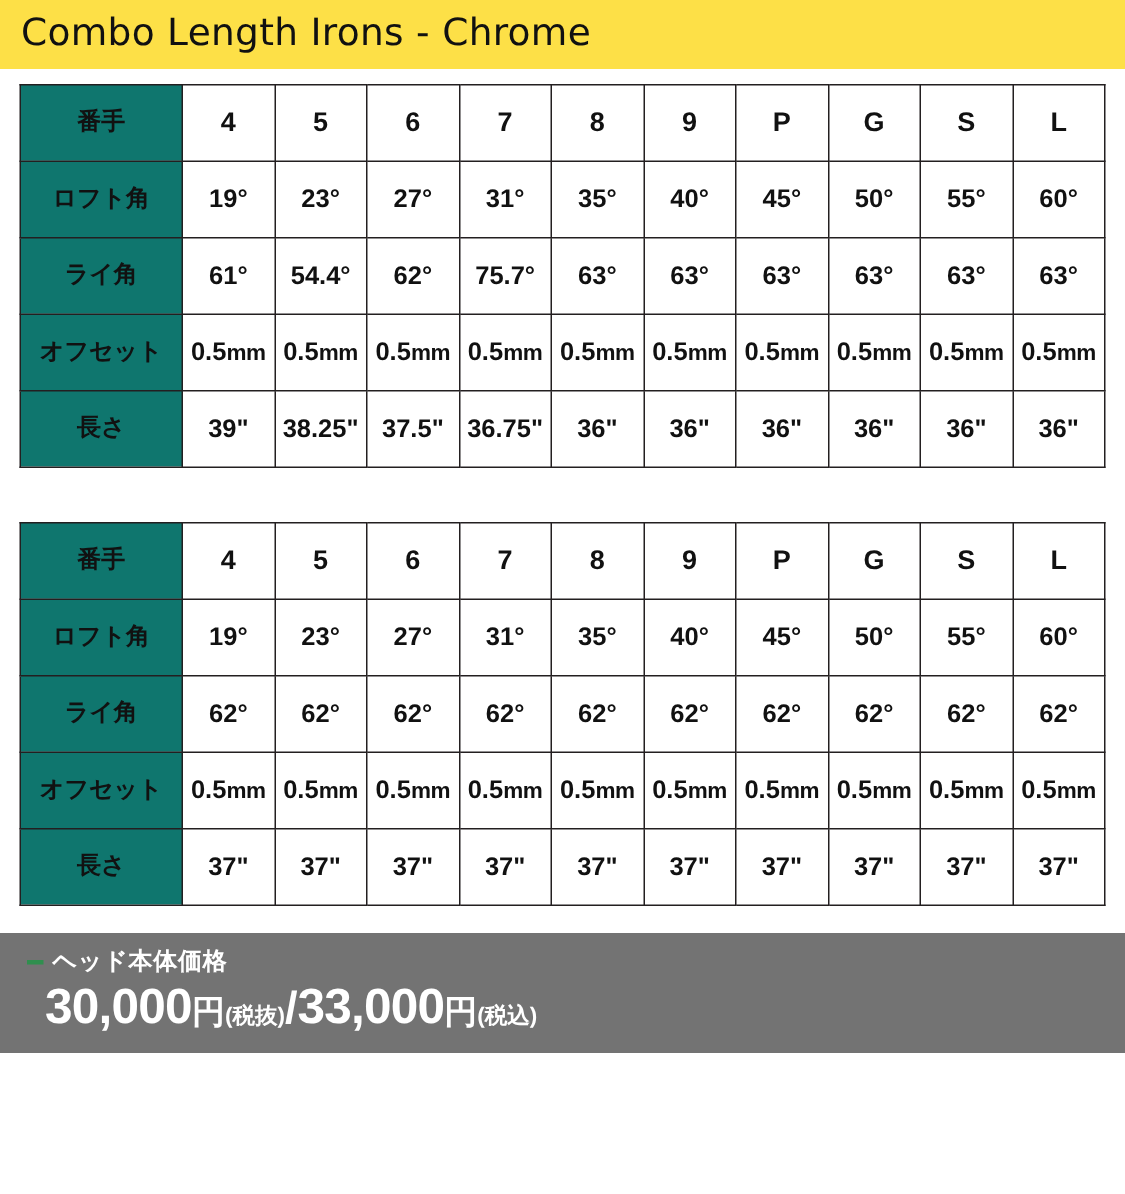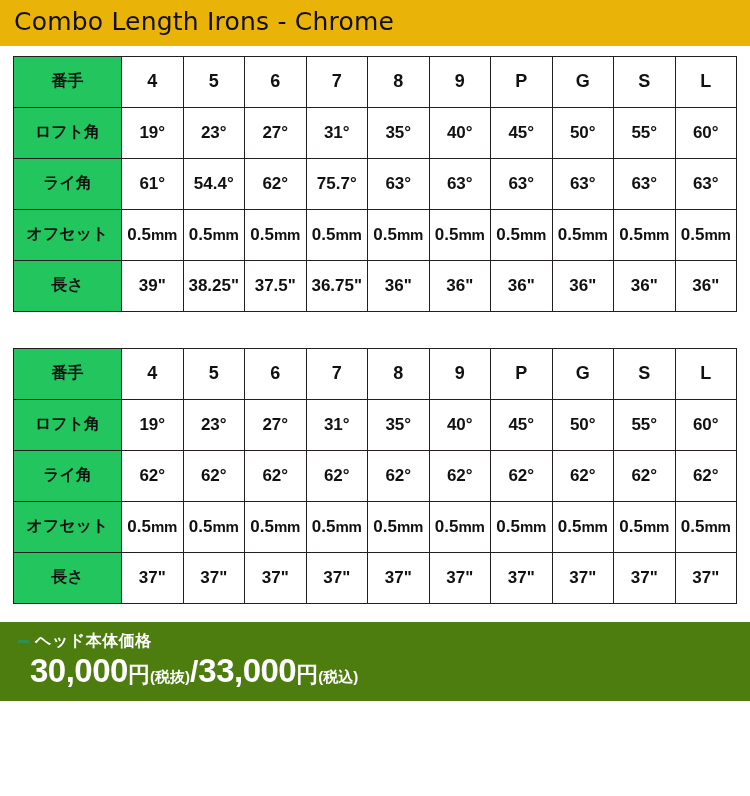--- a/index.html
+++ b/index.html
@@ -11,21 +11,21 @@
   .page {
     width: 750px;
     height: 796px;
     position: relative;
     background: #ffffff;
     overflow: hidden;
   }
 
   
   .section-title {
-    background: #eab308;
+    background: #fde047;
     color: #111111;
     font-size: 25px;
     font-weight: 400;
     letter-spacing: 0.2px;
     padding: 8px 14px 10px 14px;
     line-height: 1.1;
     font-family: "DejaVu Sans", sans-serif;
   }
 
   
@@ -39,21 +39,21 @@
     border: 1px solid #231f20;
     text-align: center;
     vertical-align: middle;
     font-weight: bold;
     color: #111111;
     padding: 0;
     height: 51px;
   }
   table.spec .rowhead {
     width: 108px;
-    background: #22c55e;
+    background: #0f766e;
     font-size: 16px;
     letter-spacing: 0px;
   }
   table.spec .cell {
     font-size: 17px;
     background: #ffffff;
   }
   table.spec tr.head .cell {
     font-size: 18px;
   }
@@ -61,21 +61,21 @@
     font-size: 15px;
     font-weight: bold;
     letter-spacing: -0.2px;
   }
 
   
   .gap-1 { height: 26px; }
 
   
   .price-band {
-    background: #4d7c0f;
+    background: #737373;
     color: #ffffff;
     padding: 9px 0 14px 0;
     margin-top: 18px;
   }
   .price-label {
     display: flex;
     align-items: center;
     font-size: 16px;
     font-weight: bold;
     padding-left: 18px;

